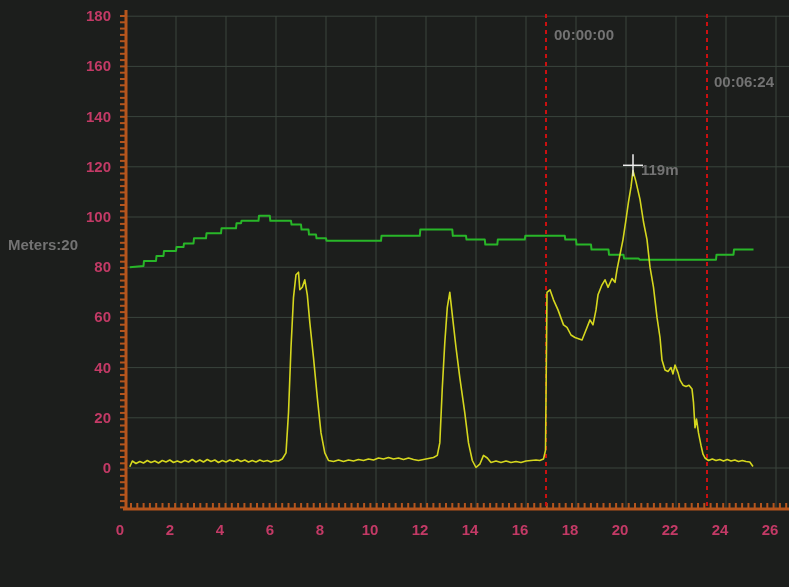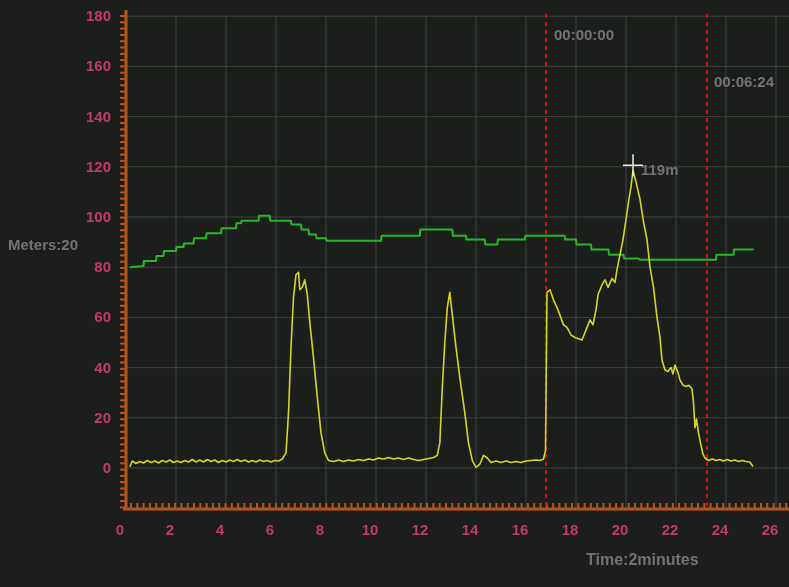--- a/index.html
+++ b/index.html
@@ -250,20 +250,19 @@
       <line x1="546" y1="14" x2="546" y2="509" stroke="#cc1010" stroke-width="2" stroke-dasharray="4 4"></line>
       <line x1="707" y1="14" x2="707" y2="509" stroke="#cc1010" stroke-width="2" stroke-dasharray="4 4"></line>
       <polyline points="129.8,267.2 143.5,265.9 144.0,260.9 156.0,260.9 156.5,255.9 163.5,255.9 164.0,250.9 176.0,250.9 176.5,247.1 183.5,247.1 184.0,243.4 193.5,243.4 194.0,238.3 206.0,238.3 206.5,233.3 221.0,233.3 221.5,228.3 236.0,228.3 236.5,223.3 241.0,223.3 241.5,220.8 258.5,220.8 259.0,215.7 269.8,215.7 270.3,220.8 291.0,220.8 291.5,224.5 301.0,224.5 301.5,229.6 308.5,229.6 309.0,234.6 316.0,234.6 316.5,238.3 326.0,238.3 326.5,240.8 381.0,240.8 381.5,235.8 419.8,235.8 420.3,229.6 452.3,229.6 452.8,235.8 466.0,235.8 466.5,239.6 484.8,239.6 485.3,244.6 497.3,244.6 497.8,239.6 524.8,239.6 525.3,235.8 564.8,235.8 565.3,239.6 576.0,239.6 576.5,244.6 591.0,244.6 591.5,249.6 608.5,249.6 609.0,254.7 623.5,254.7 624.0,258.4 638.5,258.4 639.8,259.7 716.0,259.7 716.5,254.7 733.5,254.7 734.0,249.6 753.5,249.6" fill="none" stroke="#28b628" stroke-width="2" stroke-linejoin="round"></polyline>
       <polyline points="129.8,466.7 132.3,461.0 136.0,463.5 139.8,461.5 143.5,463.0 147.3,460.5 151.0,462.5 154.8,461.0 158.5,463.0 162.3,460.5 166.0,462.0 169.8,460.0 173.5,462.5 177.3,461.0 181.0,462.5 184.8,460.5 188.5,462.0 192.3,459.5 196.0,462.0 199.8,460.0 203.5,462.0 207.3,459.5 211.0,461.5 214.8,460.0 218.5,462.5 222.3,460.5 226.0,462.0 229.8,460.0 233.5,461.5 237.3,459.5 241.0,461.5 244.8,460.0 248.5,462.0 252.3,460.5 256.0,462.0 259.8,460.0 263.5,461.5 267.3,460.5 271.0,462.0 274.8,460.5 278.5,461.0 282.3,459.0 286.0,452.9 288.5,412.8 291.0,347.5 293.5,297.3 296.0,274.7 298.5,272.2 299.8,289.8 302.3,287.3 304.8,279.8 307.3,294.8 309.8,322.4 313.5,357.6 317.3,397.7 321.0,432.9 324.8,452.9 328.5,460.5 333.5,461.5 338.5,460.0 343.5,461.5 348.5,460.0 353.5,461.0 358.5,459.5 363.5,460.5 368.5,459.0 373.5,460.0 378.5,458.0 383.5,459.0 388.5,457.5 393.5,459.0 398.5,458.0 403.5,459.5 408.5,458.0 413.5,459.5 418.5,460.5 423.5,459.5 428.5,458.5 433.5,457.5 437.3,455.4 439.8,442.9 442.3,387.7 444.8,342.5 447.3,307.4 449.8,292.3 452.3,314.9 456.0,347.5 459.8,377.6 464.8,412.8 468.5,442.9 472.3,460.5 476.0,467.5 479.8,464.2 483.5,455.4 487.3,458.0 491.0,462.5 496.0,461.0 501.0,462.5 506.0,461.0 511.0,462.5 516.0,461.5 521.0,462.5 526.0,461.0 531.0,460.5 536.0,460.0 539.8,460.5 543.5,459.0 545.5,450.4 547.0,292.3 550.0,289.8 553.5,299.8 558.0,309.9 563.5,324.9 567.0,327.4 571.0,335.0 575.0,337.5 578.5,338.7 582.0,340.0 586.0,330.0 590.0,319.9 593.0,324.9 596.0,309.9 598.0,294.8 602.0,284.8 605.0,279.8 608.0,287.3 612.0,278.5 615.0,282.3 617.0,269.7 620.0,254.7 623.0,239.6 626.0,219.5 628.5,201.9 631.0,186.9 633.0,170.6 636.0,181.9 640.0,199.4 643.5,222.0 647.0,239.6 650.0,267.2 653.5,287.3 657.0,317.4 660.0,337.5 662.0,360.1 665.0,370.1 668.0,371.4 671.0,367.6 673.0,373.9 675.0,365.1 678.0,372.6 680.0,380.1 683.0,385.2 686.0,386.4 689.0,385.2 692.0,388.9 693.5,402.7 695.0,427.8 696.5,419.1 698.5,432.9 701.0,445.4 703.0,454.2 705.0,458.0 708.5,460.5 712.3,459.0 716.0,460.5 719.8,459.5 723.5,461.0 727.3,459.5 731.0,461.0 734.8,460.0 738.5,461.5 742.3,460.5 746.0,461.5 749.8,462.0 753.0,466.5" fill="none" stroke="#d5d71e" stroke-width="1.6" stroke-linejoin="round"></polyline>
       <line x1="623" y1="165.31" x2="643" y2="165.31" stroke="#eeeeee" stroke-width="1.5"></line>
       <line x1="633" y1="154.31" x2="633" y2="176.31" stroke="#eeeeee" stroke-width="1.5"></line>
     </svg>
 
   <div class="lbl" style="left:8px;top:236px;">Meters:20</div>
 
-  <div class="lbl" style="left:586px;top:551px;font-size:16px;">Time:2minutes</div>
 
   <div class="lbl" style="left:554px;top:26px;">00:00:00</div>
 
   <div class="lbl" style="left:714px;top:26px;margin-top:47px;">00:06:24</div>
 
   <div class="lbl" style="left:641px;top:161px;">119m</div>
 </div>
 
 </body></html>

